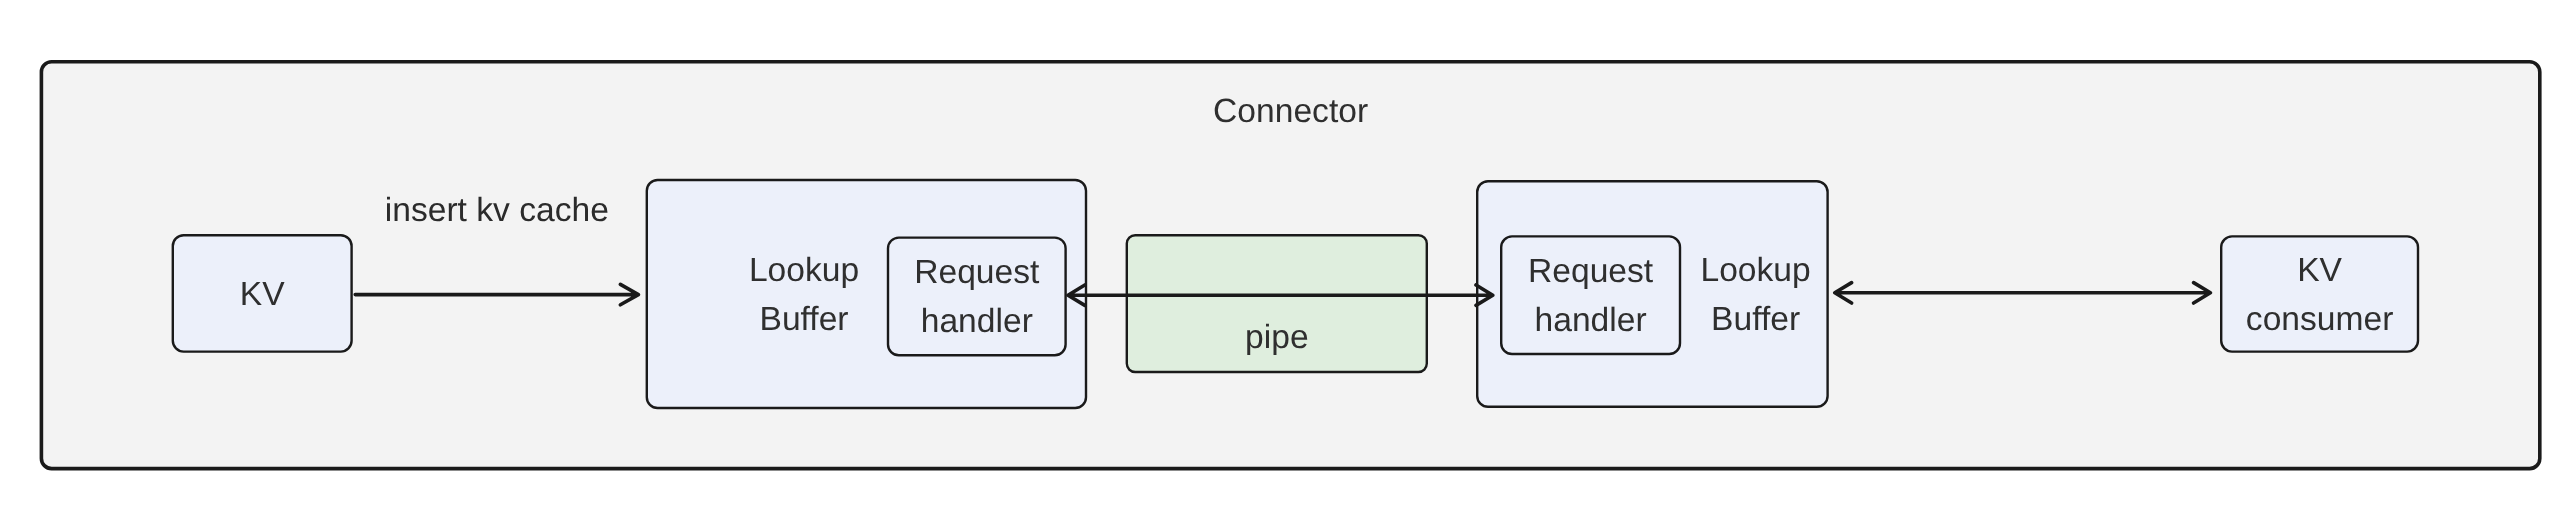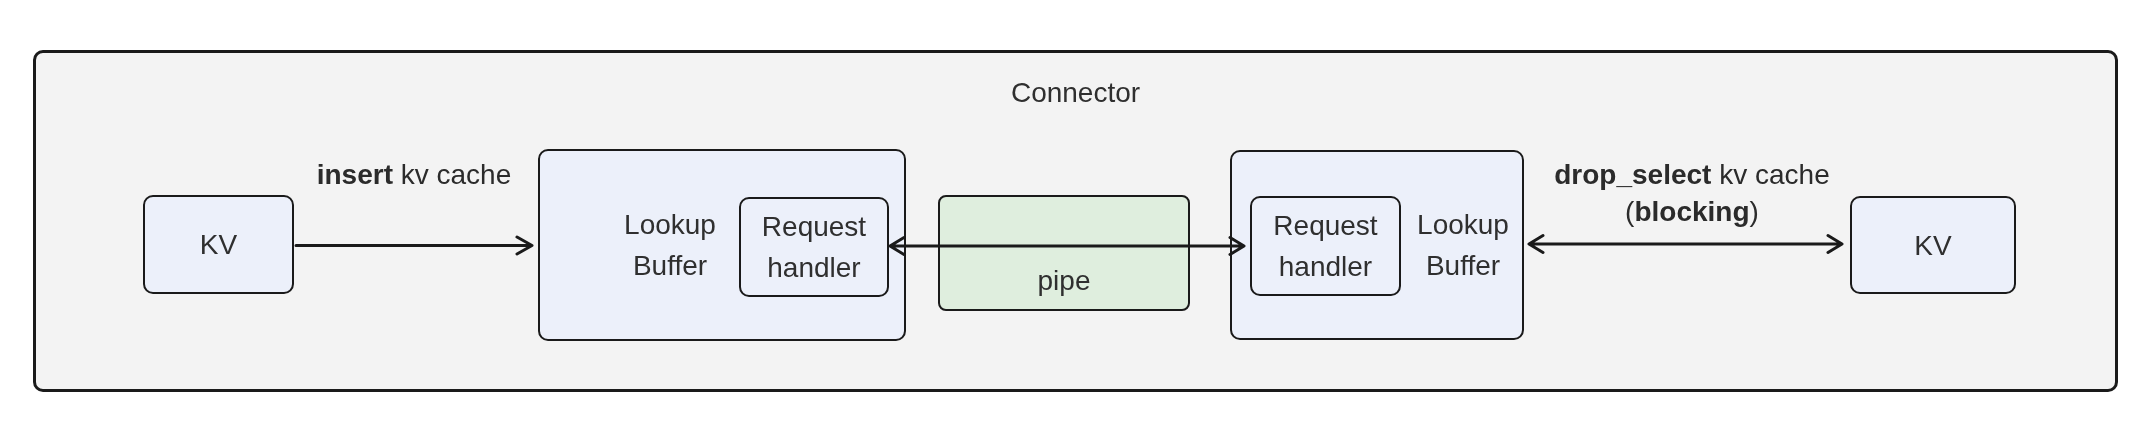--- a/index.html
+++ b/index.html
@@ -76,21 +76,21 @@
     font-size: 28px;
   }
   .edge-label {
     position: absolute;
     top: 156px;
     text-align: center;
     font-size: 28px;
     line-height: 37px;
     color: #2b2b2b;
   }
-  .edge-label .b { font-weight: 700; }
+  .edge-label .b { font-weight: 400; }
   .edge-label-insert { left: 295px;  width: 238px; }
   .edge-label-drop   { left: 1537px; width: 310px; }
   .arrows {
     position: absolute;
     left: 0; top: 0;
     width: 2146px; height: 438px;
     pointer-events: none;
   }
   .arrows path {
     stroke: #1a1a1a;
@@ -141,31 +141,28 @@
     </div>
     <div class="node-text lb-text-right">
       <div>Lookup</div>
       <div>Buffer</div>
     </div>
   </div>
 
   <div class="node node-center kv-consumer">
     <div class="node-text">
       <div>KV</div>
+      <div>consumer</div>
     </div>
   </div>
 
   <div class="edge-label edge-label-insert">
     <div><span class="b">insert</span><span> kv cache</span></div>
   </div>
 
-  <div class="edge-label edge-label-drop">
-    <div><span class="b">drop_select</span><span> kv cache</span></div>
-    <div><span>(</span><span class="b">blocking</span><span>)</span></div>
-  </div>
 
   <svg class="arrows" viewBox="0 0 2146 438" aria-hidden="true">
 
     <path d="M296 245.5 H531 M517 237 L532 245.5 L517 254"></path>
 
     <path d="M892 246 H1242 M904 237.5 L890 246 L904 254.5 M1230 237.5 L1244 246 L1230 254.5"></path>
 
     <path d="M1531 244 H1840 M1543 235.5 L1529 244 L1543 252.5 M1828 235.5 L1842 244 L1828 252.5"></path>
   </svg>
 

